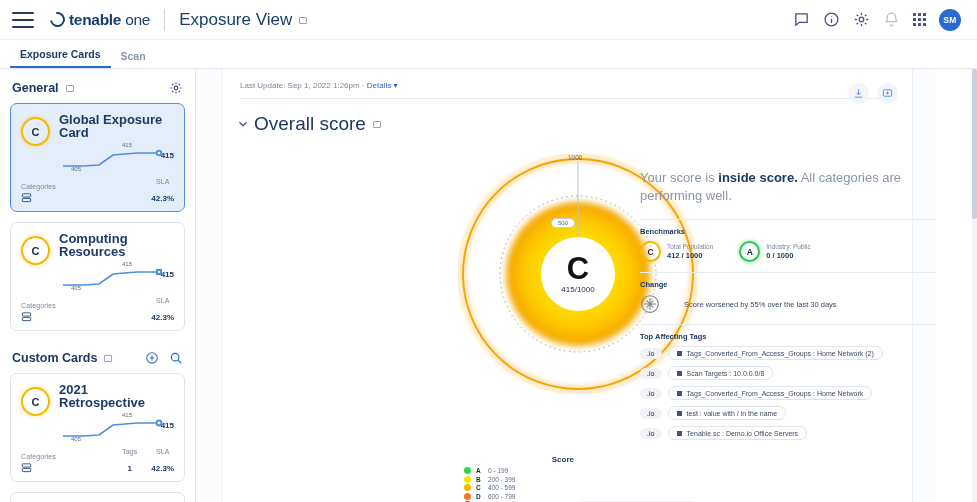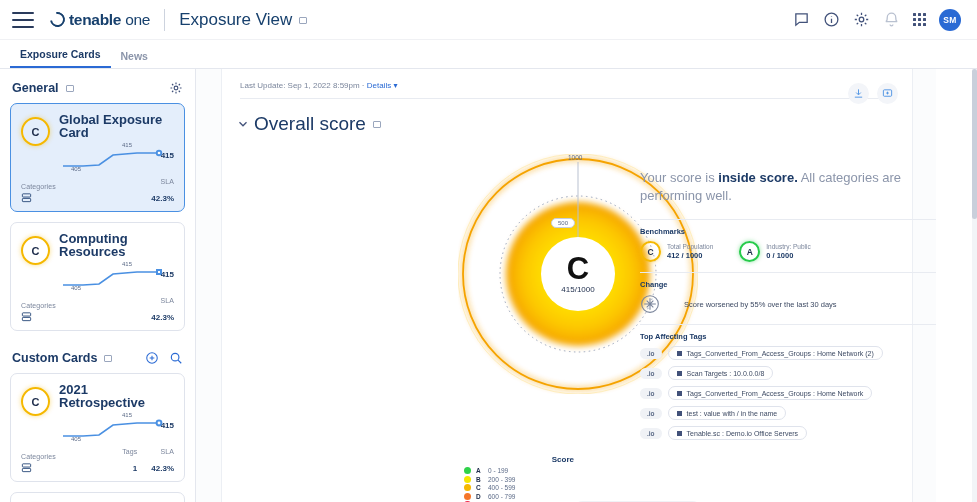--- a/index.html
+++ b/index.html
@@ -71,21 +71,21 @@
   .sp-hi { position:absolute; font-size:6px; color:#5b6a87; left:63px; top:1px; }
   .sp-lo { position:absolute; font-size:6px; color:#5b6a87; left:12px; top:25px; }
   .sp-cur { position:absolute; font-size:8px; font-weight:700; color:#1c3a66; right:0px; top:10px; }
   .card-foot { display:flex; align-items:flex-end; margin-top:3px; }
   .foot-l { display:flex; flex-direction:column; gap:2px; }
   .foot-lbl { font-size:7px; color:#7b869c; letter-spacing:.1px; }
   .foot-val { font-size:8px; font-weight:700; color:#1c3a66; }
   .cat-icon { width:11px; height:11px; }
   .cat-icon svg { display:block; width:11px; height:11px; }
   .foot-r { margin-left:auto; display:flex; gap:14px; text-align:right; }
-  .foot-col { display:flex; flex-direction:column; gap:9px; align-items:flex-end; }
+  .foot-col { display:flex; flex-direction:column; gap:9px; align-items:center; }
 
   
   .main { position:absolute; left:196px; top:69px; width:740px; height:433px;
     background:#fbfcfd; overflow:hidden; }
   .panel { position:absolute; left:26px; top:0px; width:690px; height:433px;
     background:#fff; box-shadow:0 0 0 1px #eceff4; }
   .lastupdate { font-size:8px; color:#7b869c; padding:12px 0 0 18px; }
   .lastupdate a { color:#2a6ad4; text-decoration:none; cursor:pointer; }
   .hr { height:1px; background:#e8ebf1; margin:8px 18px 0 18px; }
 
@@ -208,21 +208,21 @@
           <i></i>
           <i></i>
           <i></i>
       </div>
       <div class="avatar">SM</div>
     </div>
   </div>
 
   <div class="tabbar">
     <div class="tab active">Exposure Cards</div>
-    <div class="tab">News</div>
+    <div class="tab">Scan</div>
   </div>
 
   <div class="sidebar">
 
     <div class="sec-head">
       <span class="sec-title">General</span>
       <span class="mini-sq"></span>
       <div class="sec-actions">
         <div class="gear">
           <svg viewBox="0 0 24 24" fill="none" stroke="currentColor" stroke-width="2">
@@ -374,21 +374,21 @@
           </div>
         </div>
       </div>
     </div>
   </div>
 
   <div class="main">
     <div class="panel">
 
       <div class="lastupdate">
-        <span>Last Update: Sep 1, 2022 8:59pm ·</span>
+        <span>Last Update: Sep 1, 2022 1:26pm ·</span>
         <a>Details</a>
         <span style="color:#2a6ad4;">▾</span>
       </div>
       <div class="hr"></div>
 
       <div class="sec2">
         <div class="chev">
           <svg viewBox="0 0 24 24" fill="none" stroke="currentColor" stroke-width="2.2">
             <path d="M6 9l6 6 6-6"></path>
             </svg>

